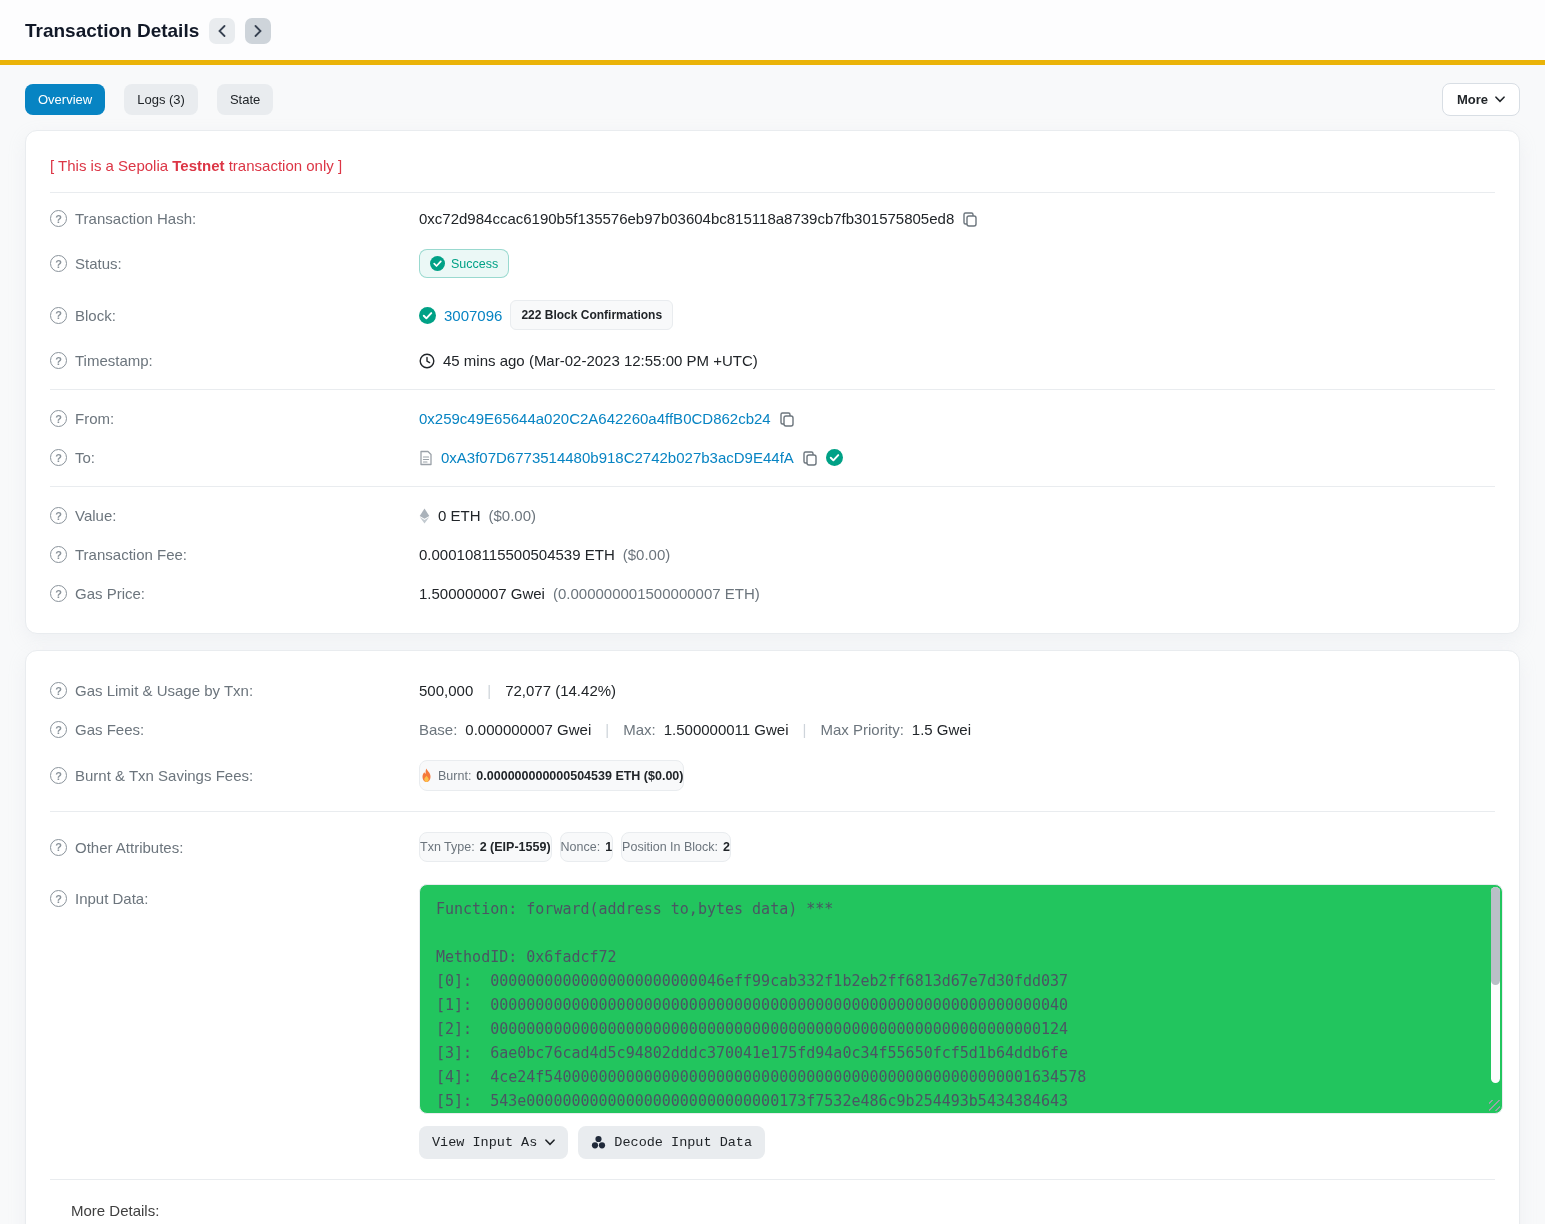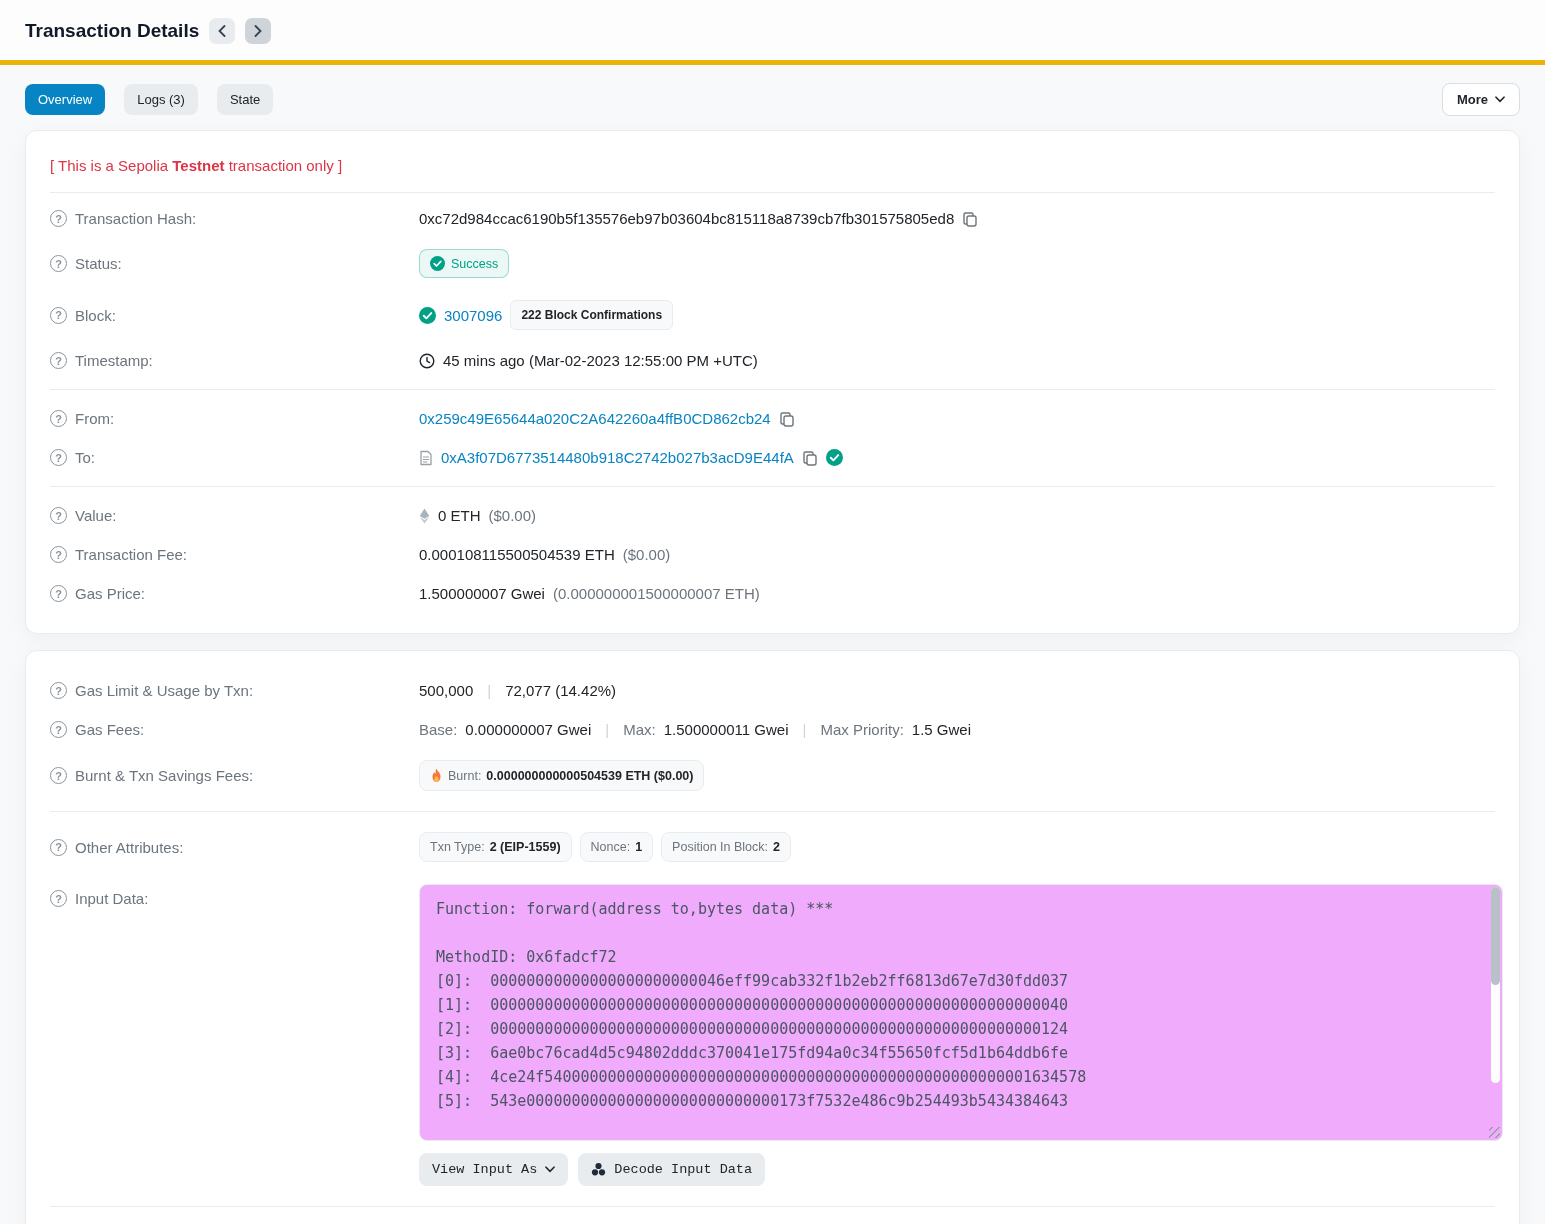--- a/index.html
+++ b/index.html
@@ -37,26 +37,26 @@
   .sep { color: #ced4da; padding: 0 6px; }
   a.link { color: #0784c3; text-decoration: none; cursor: pointer; }
 
   .icon-btn { background: none; border: none; cursor: pointer; display: inline-flex; align-items: center; padding: 0; }
 
   
   .status-badge { display: inline-flex; align-items: center; gap: 6px; background: rgba(0,161,134,.08); border: 1px solid rgba(0,161,134,.35); color: #00a186; font-size: 12.5px; font-weight: 400; border-radius: 8px; padding: 6px 10px; }
 
   .conf-badge { background: #f8f9fa; border: 1px solid #e9ecef; border-radius: 6px; padding: 7px 10px; font-size: 12px; font-weight: bold; color: #212529; }
 
-  .pill-badge { background: #f8f9fa; border: 1px solid #e9ecef; border-radius: 8px; padding: 7px 10px; font-size: 12.5px; display: inline-flex; align-items: center; gap: 5px; }
+  .pill-badge { background: #f8f9fa; border: 1px solid #e9ecef; border-radius: 8px; padding: 7px 0; font-size: 12.5px; display: inline-flex; align-items: center; gap: 5px; }
   .pill-badge .b-label { color: #6c757d; }
   .pill-badge .b-value { font-weight: bold; color: #212529; }
 
   
-  .input-wrap { position: relative; width: 1084px; background: #f0abfc; border: 1px solid #e9ecef; border-radius: 8px; height: 257px; overflow: hidden; }
+  .input-wrap { position: relative; width: 1084px; background: #22c55e; border: 1px solid #e9ecef; border-radius: 8px; height: 230px; overflow: hidden; }
   .input-pre { font-family: "DejaVu Sans Mono", monospace; font-size: 15px; line-height: 24px; color: #4b5563; padding: 12px 16px; white-space: pre; }
   .scrollbar-track { position: absolute; top: 2px; right: 2px; width: 9px; height: 196px; background: #fdfdfd; border-radius: 5px; }
   .scrollbar-thumb { position: absolute; top: 0; left: 0; width: 9px; height: 98px; background: #b9c0c7; border-radius: 5px; cursor: grab; }
   .resize-grip { position: absolute; right: 2px; bottom: 2px; width: 11px; height: 11px; cursor: nwse-resize;
     background: repeating-linear-gradient(135deg, transparent 0 2px, #9aa1a8 2px 3px, transparent 3px 5px); }
 
   .input-actions { display: flex; gap: 10px; margin-top: 12px; }
   .gray-btn { background: #e9ecef; border: none; border-radius: 8px; padding: 9px 13px; font-size: 13.5px; color: #212529; display: inline-flex; align-items: center; gap: 8px; cursor: pointer; font-family: Liberation Mono, monospace; }
 
   .more-details-row { padding: 13px 0 4px; }

